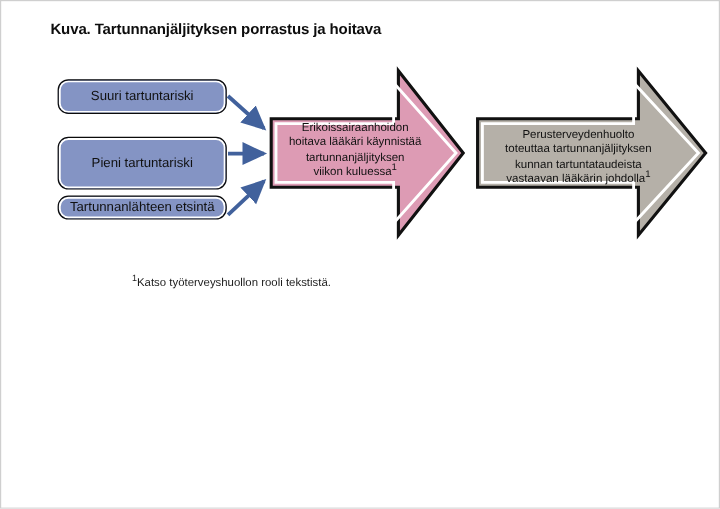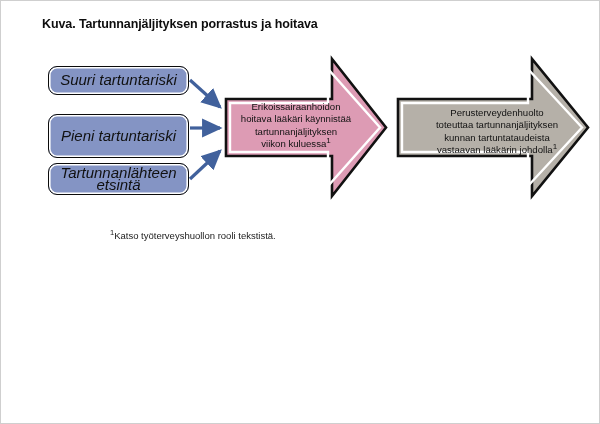--- a/index.html
+++ b/index.html
@@ -28,45 +28,44 @@
   
   .src-box{
     position:absolute;
     box-sizing:border-box;
     background:#8494c4;
     border:1.6px solid #0b0b0b;
     border-radius:9px;
     box-shadow:0 0 0 1.6px #ffffff inset;
     display:flex;align-items:center;justify-content:center;
     text-align:center;
-    font-size:15px;
+    font-size:11px;
     line-height:12.5px;
     color:#111111;
-    font-style:italic;
   }
   #box-1{left:48px;top:66px;width:141px;height:29px;}
   #box-2{left:48px;top:114px;width:141px;height:44px;}
-  #box-3{left:48px;top:163px;width:141px;height:32px;}
+  #box-3{left:48px;top:163px;width:141px;height:20px;}
   .src-box span{display:block;padding:0 4px;}
   
   #connectors{position:absolute;left:0;top:0;width:600px;height:424px;}
   
   #arrow-pink,#arrow-gray{position:absolute;}
   #arrow-pink{left:224px;top:55px;width:164px;height:145px;}
   #arrow-gray{left:396px;top:55px;width:196px;height:145px;}
   .arrow-label{
     position:absolute;
     text-align:center;
     font-size:9.6px;
     line-height:12.4px;
     color:#121212;
     white-space:pre-line;
   }
   #pink-label{left:233px;top:101px;width:126px;}
-  #gray-label{left:420px;top:107px;width:154px;}
+  #gray-label{left:405px;top:107px;width:154px;}
   .arrow-label sup{font-size:8px;vertical-align:super;line-height:0;}
   
   #footnote{
     position:absolute;
     left:66px;top:230px;
     font-size:9.5px;
     color:#1b1b1b;
     white-space:nowrap;
     margin-left:44px;
   }

